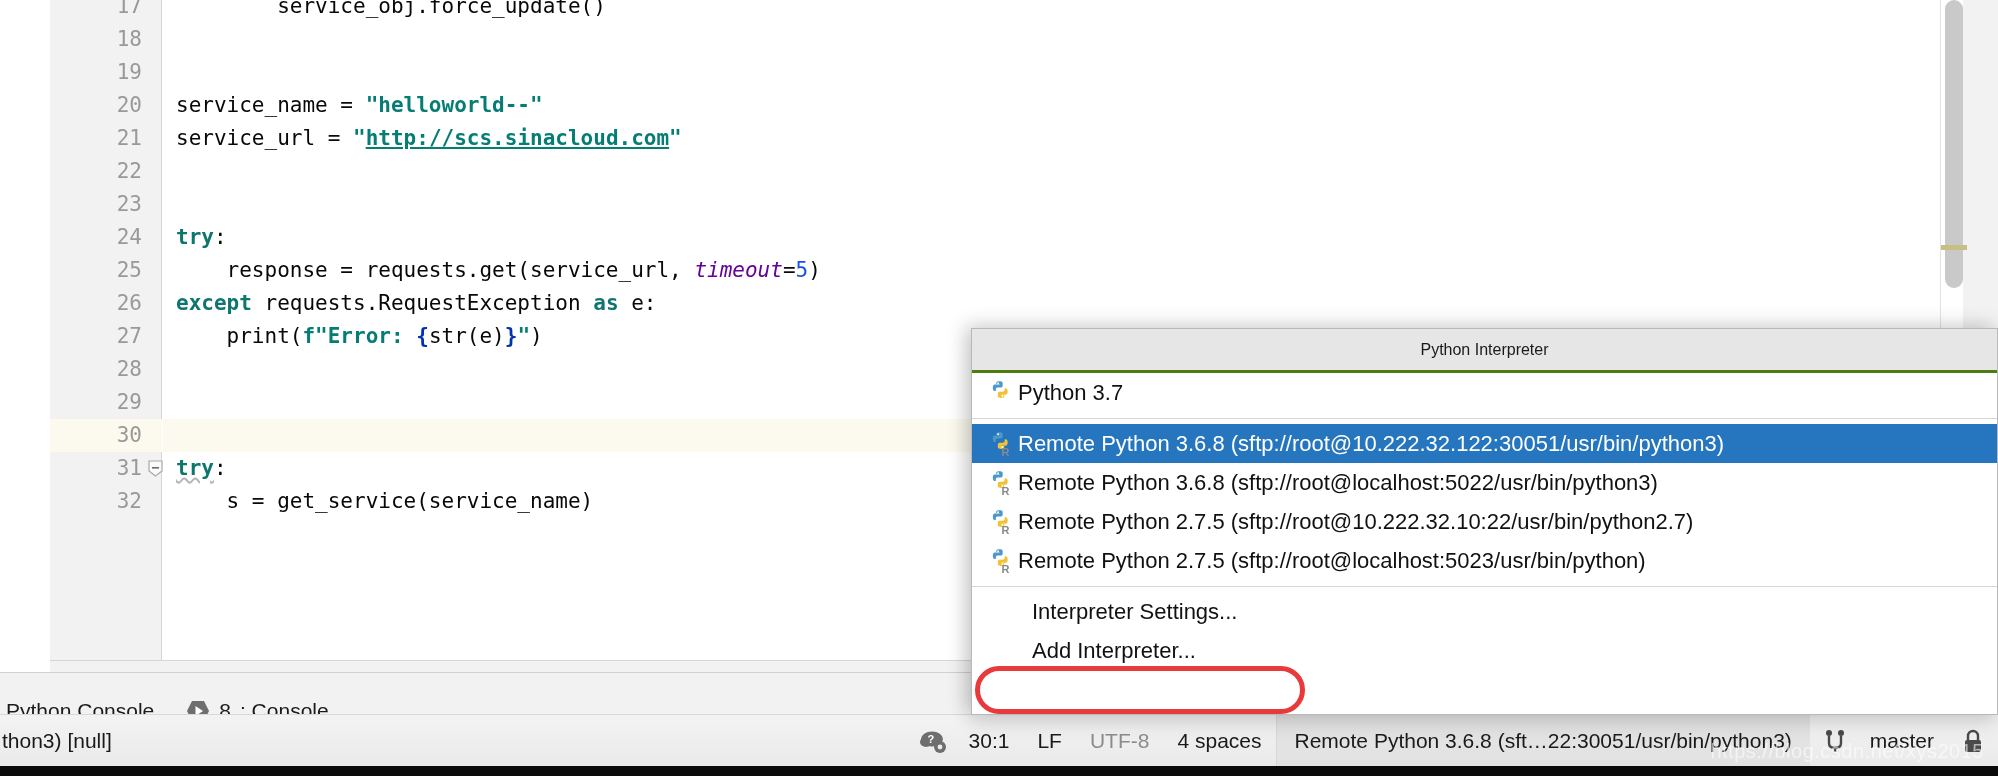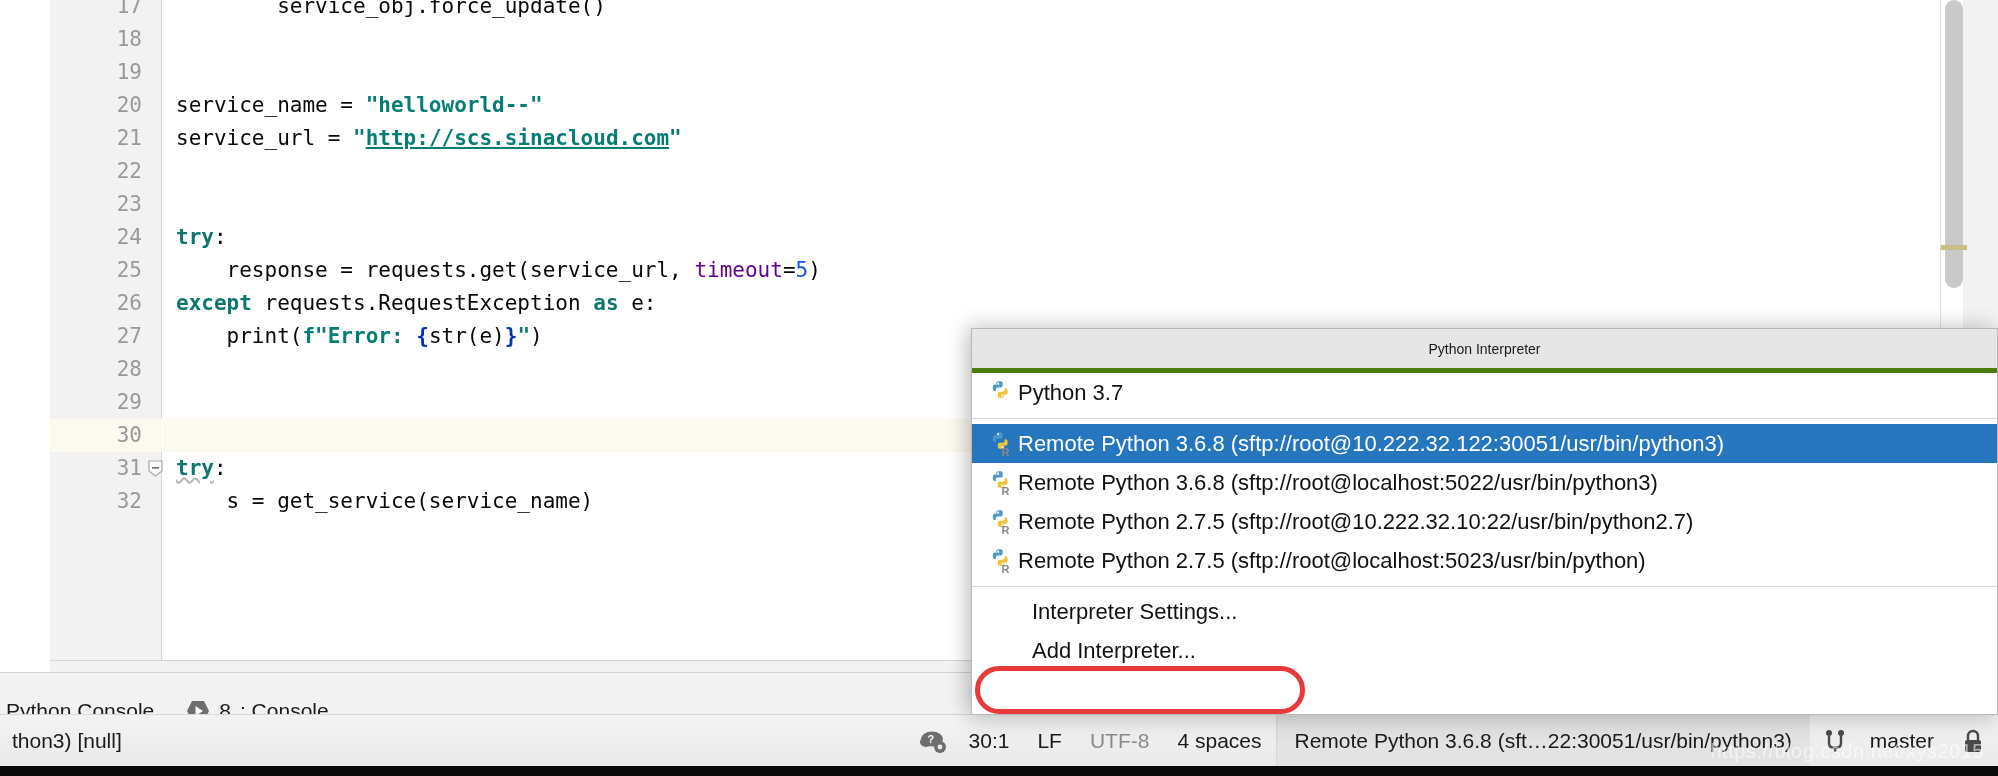--- a/index.html
+++ b/index.html
@@ -54,21 +54,21 @@
   .fold {
     position: absolute; left: 148px; top: 8px;
     width: 15px; height: 17px;
   }
   .fold svg { display:block; }
 
   .kw   { color: #0f766e; font-weight: bold; }
   .str  { color: #067d74; font-weight: bold; }
   .url  { color: #067d74; font-weight: bold; text-decoration: underline; }
   .num  { color: #1750eb; }
-  .kwarg{ color: #660099; }
+  .kwarg{ color: #660099; font-style: italic; }
   .fstr { color: #067d74; font-weight: bold; }
   .brace{ color: #0033b3; font-weight: bold; }
   .plain{ color: #080808; }
   .squig { text-decoration: underline; text-decoration-style: wavy; text-decoration-color: #b6b6b6; }
 
   
   .vscroll {
     position: absolute; right: 0; top: 0; width: 58px; height: 672px;
     background: #f2f2f2; border-left: 1px solid #e2e2e2;
   }
@@ -112,21 +112,21 @@
   .mnemonic { text-decoration: underline; }
 
   
   .statusbar {
     position: absolute; left: 0; top: 714px; width: 1998px; height: 52px;
     background: linear-gradient(180deg,#f3f3f3 0%, #eaeaea 100%);
     border-top: 1px solid #d8d8d8;
     display: flex; align-items: center;
     font-size: 21px; color: #1a1a1a;
   }
-  .sb-left { padding-left: 12px; white-space: nowrap; }
+  .sb-left { padding-left: 2px; white-space: nowrap; }
   .sb-spacer { flex: 1 1 auto; }
   .sb-cell { padding: 0 14px; white-space: nowrap; }
   .sb-cell.muted { color: #8c8c8c; }
   .sb-interp {
     padding: 8px 18px; white-space: nowrap;
     background: #e3e3e3; height: 52px; display: flex; align-items: center;
     border-left: 1px solid #d8d8d8;
   }
   .sb-branch { display:flex; align-items:center; gap:24px; padding: 0 14px; }
   .sb-icon { width: 22px; height: 24px; display:block; }
@@ -139,22 +139,22 @@
   .popup {
     position: absolute; left: 971px; top: 328px;
     width: 1027px; height: 387px;
     background: #ffffff;
     border: 1px solid #b9b9b9;
     box-shadow: -6px -4px 18px rgba(0,0,0,0.16), 0 8px 20px rgba(0,0,0,0.12);
   }
   .popup-header {
     height: 44px; background: #e6e6e6;
     display: flex; align-items: center; justify-content: center;
-    font-size: 14px; color: #1a1a1a;
-    border-bottom: 5px solid #4d7c0f;
+    font-size: 16px; color: #1a1a1a;
+    border-bottom: 3px solid #4d7c0f;
   }
   .popup-list { background:#ffffff; }
   .pl-item {
     display: flex; align-items: center; gap: 5px;
     height: 39px; padding-left: 16px;
     font-size: 22px; color: #111111; white-space: nowrap;
   }
   .pl-item.selected { background: #2675bf; color: #ffffff; }
   .pl-sep { height: 1px; background: #d6d6d6; margin: 6px 0 5px 0; }
   .pl-item.noicon { padding-left: 60px; }

